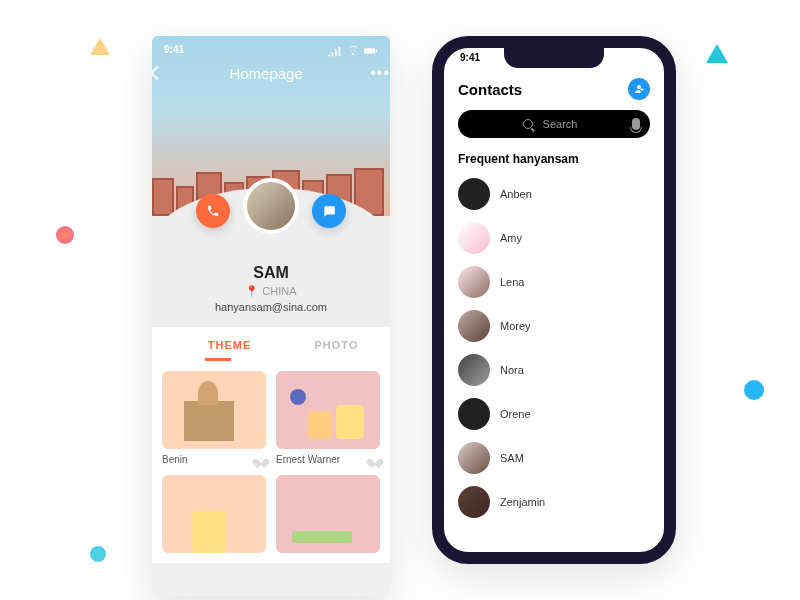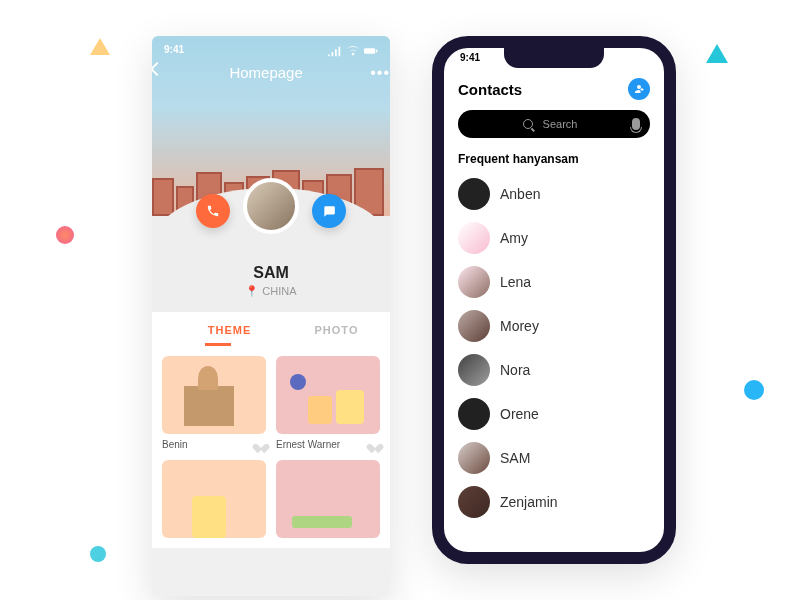--- a/index.html
+++ b/index.html
@@ -24,21 +24,21 @@
   background: linear-gradient(to bottom, #a7d6e8 0%, #b8dceb 40%, #e8b8a0 100%);
   position: relative;
 }
 .pl-buildings {
   position: absolute; bottom: 0; left: 0; right: 0; height: 50px;
   display: flex; align-items: flex-end;
 }
 .pl-building { background: #c87560; border: 2px solid #a85545; margin-right: 2px; }
 .pl-status { position: absolute; top: 8px; left: 0; right: 0; height: 14px; padding: 0 12px; display: flex; justify-content: space-between; color: #fff; font-size: 10px; font-weight: 600; }
 .pl-status-icons { display: flex; gap: 4px; align-items: center; }
-.pl-nav { position: absolute; top: 28px; left: 0; right: 0; padding: 0 0; display: flex; align-items: flex-start; justify-content: space-between; color: #fff; }
+.pl-nav { position: absolute; top: 28px; left: 0; right: 0; padding: 0 0; display: flex; align-items: center; justify-content: space-between; color: #fff; }
 .pl-nav-title { font-size: 15px; font-weight: 500; }
 .pl-back { width: 10px; height: 10px; border-left: 2px solid #fff; border-bottom: 2px solid #fff; transform: rotate(45deg); }
 .pl-more { font-size: 16px; letter-spacing: 1px; }
 
 .pl-profile { background: #eeeeee; padding-bottom: 14px; text-align: center; position: relative; }
 .pl-avatar-wrap { position: relative; height: 42px; }
 .curve-mask {
   position: absolute; top: -28px; left: 0; right: 0; height: 56px;
   background: #eeeeee;
   border-radius: 50% 50% 0 0 / 100% 100% 0 0;
@@ -97,21 +97,21 @@
 .pr-search { margin: 4px 14px 10px; height: 28px; background: #000000; border-radius: 14px; display: flex; align-items: center; padding: 0 10px; color: #999; font-size: 11px; }
 .pr-search-icon { width: 10px; height: 10px; border: 1.5px solid #999; border-radius: 50%; position: relative; margin-right: 6px; flex-shrink:0; margin-left: auto; }
 .pr-search-icon::after { content:""; position:absolute; width:4px; height:1.5px; background:#999; bottom:-2px; right:-3px; transform:rotate(45deg); }
 .pr-search-text { margin-right: auto; margin-left: 4px; }
 .pr-mic { width: 8px; height: 12px; background: #999; border-radius: 4px; position: relative; flex-shrink:0; }
 .pr-mic::after { content:""; position:absolute; bottom:-3px; left:50%; transform:translateX(-50%); width:10px; height:5px; border:1.5px solid #999; border-top:none; border-radius:0 0 6px 6px; }
 .pr-section { padding: 4px 14px; font-size: 12px; font-weight: 700; }
 .pr-list { padding: 2px 14px; }
 .pr-item { display: flex; align-items: center; padding: 6px 0; gap: 10px; }
 .pr-av { width: 32px; height: 32px; border-radius: 50%; background: #555; flex-shrink: 0; }
-.pr-nm { font-size: 14px; color: #333; }
+.pr-nm { font-size: 11px; color: #333; }
 
 
 .svg-ic { width: 14px; height: 14px; }
 </style>
 </head>
 <body>
 
 <div class="triangle" style="top:38px; left:90px; border-left:10px solid transparent; border-right:10px solid transparent; border-bottom:17px solid #ffd180;"></div>
 <div class="dot" style="top:226px; left:56px; width:18px; height:18px; background: radial-gradient(circle,#ff8a65,#f06292);"></div>
 <div class="dot" style="top:546px; left:90px; width:16px; height:16px; background:#4dd0e1;"></div>
@@ -167,20 +167,21 @@
         <svg class="svg-ic" viewBox="0 0 24 24">
             <path fill="#fff" d="M4 4h16a2 2 0 012 2v10a2 2 0 01-2 2H8l-4 4V6a2 2 0 012-2z"></path>
           </svg>
       </div>
     </div>
     <div class="pl-name">SAM</div>
     <div class="pl-loc">
       <span>📍</span>
       <span>CHINA</span>
     </div>
+    <div class="pl-email">hanyansam@sina.com</div>
   </div>
 
   <div class="pl-tabs">
     <div class="pl-tab active">THEME</div>
     <div class="pl-tab">PHOTO</div>
   </div>
 
   <div class="pl-grid">
     <div class="pl-card">
       <div class="pl-thumb peach">

